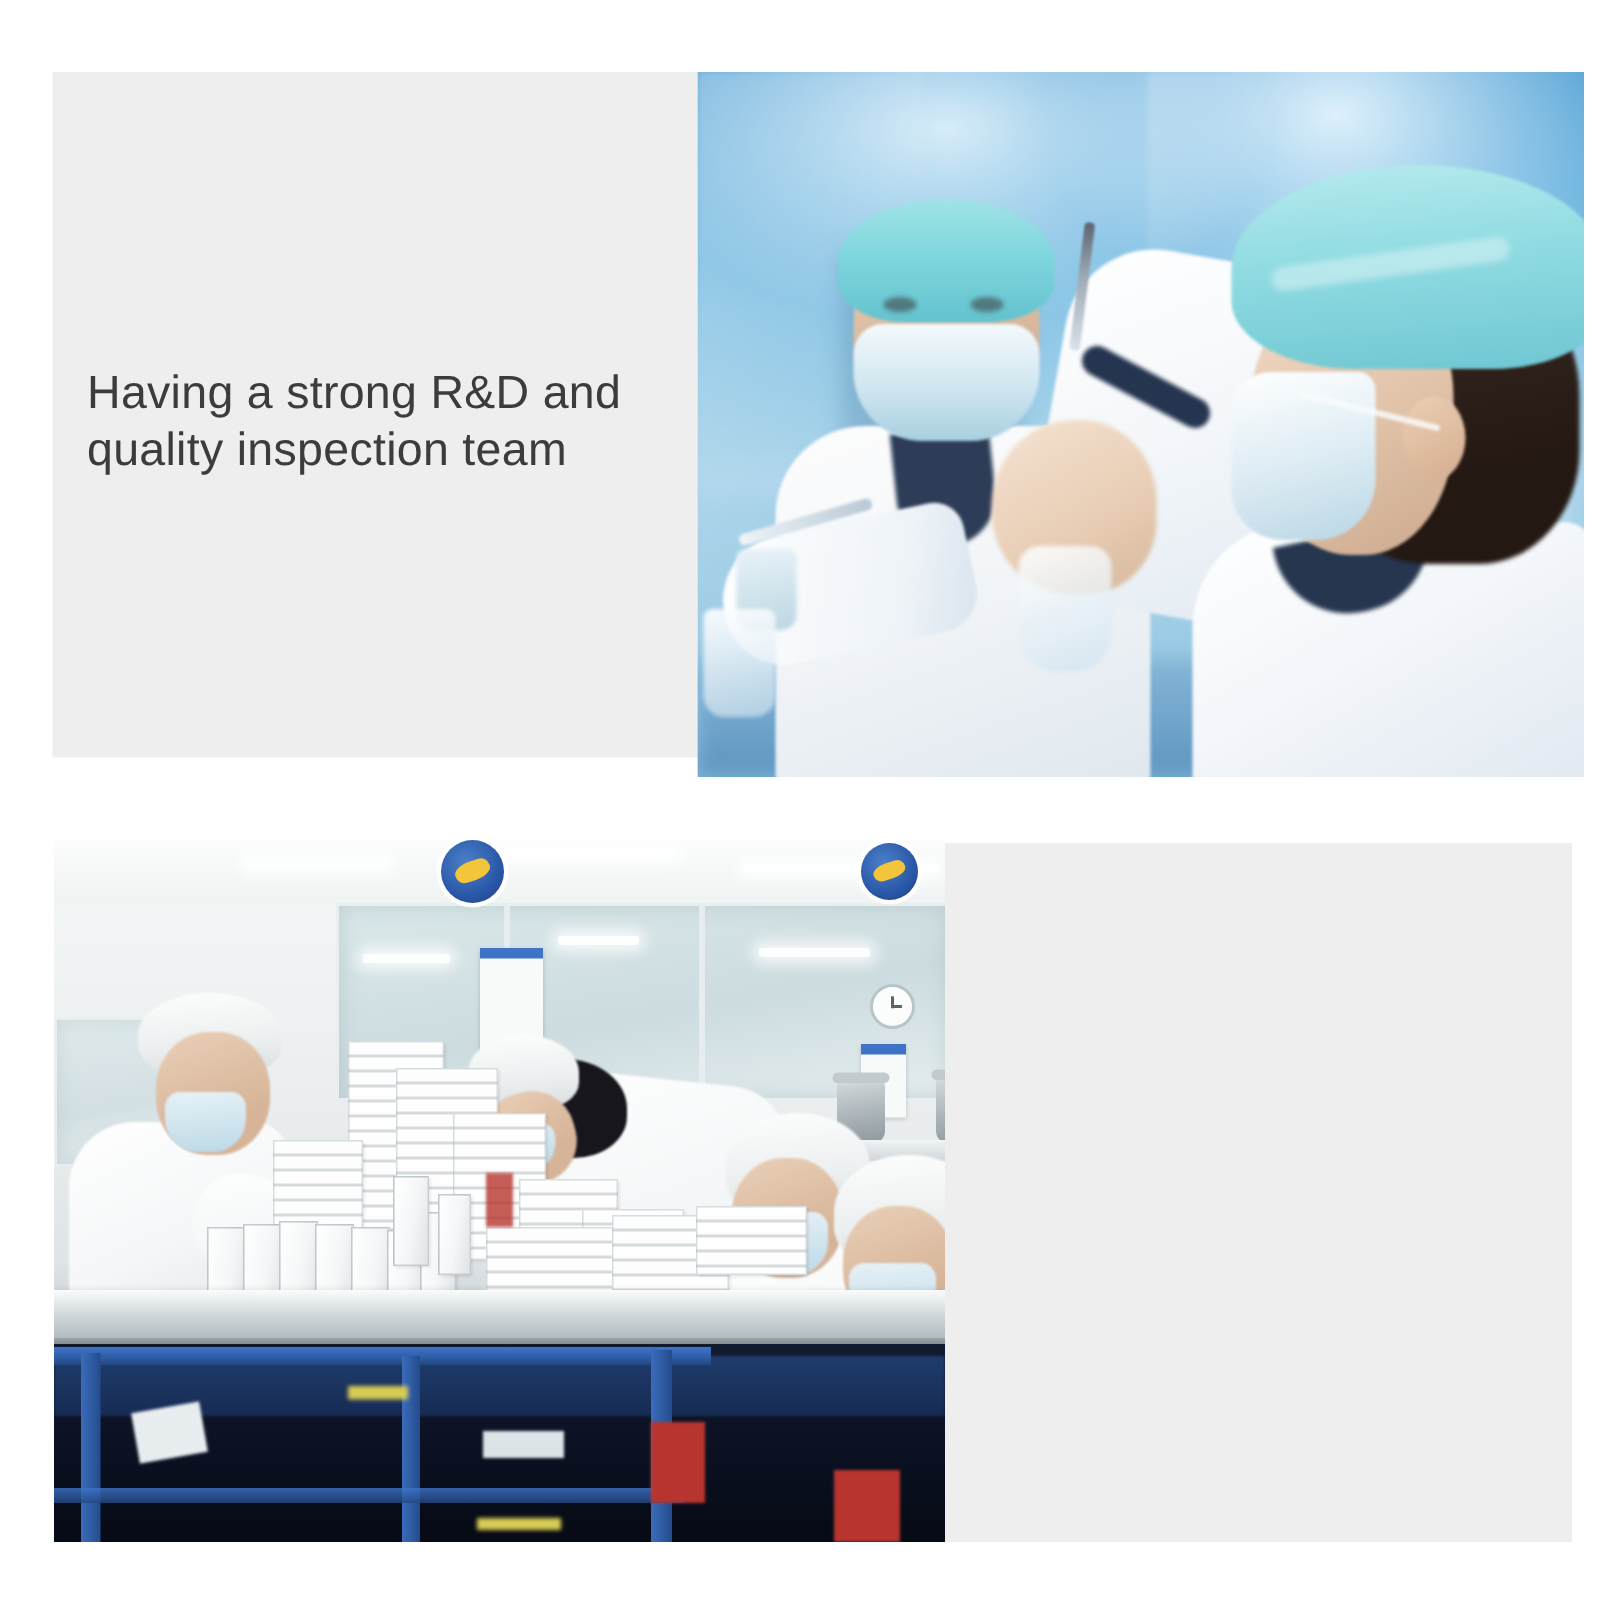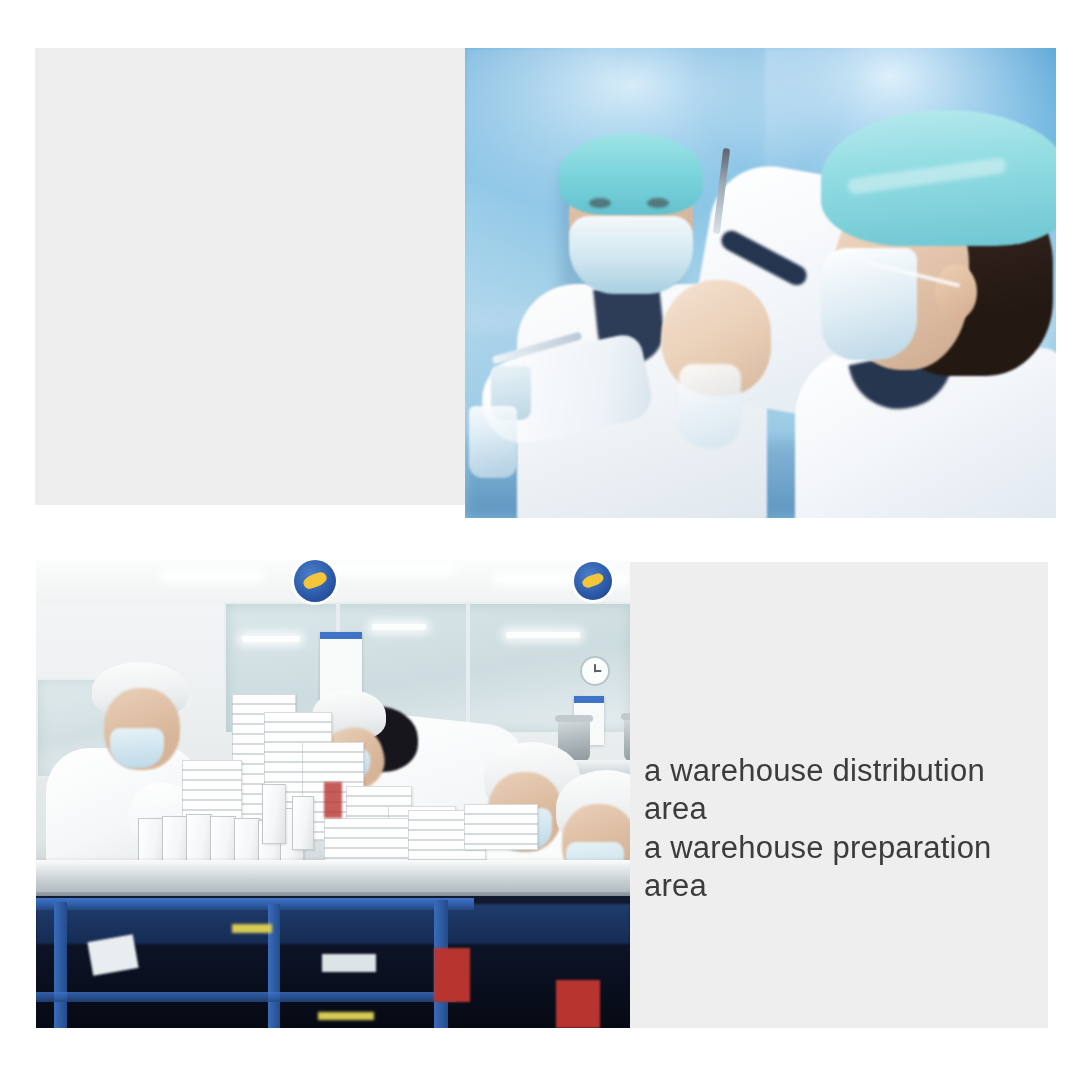--- a/index.html
+++ b/index.html
@@ -422,20 +422,22 @@
     filter: blur(1.4px);
   }
 </style>
 </head>
 <body>
 
 <div class="page">
 
   <div class="gray-panel" id="top-gray"></div>
 
+  <div class="caption" id="top-caption">Having a strong R&amp;D and
+quality inspection team</div>
 
   <div class="photo" id="top-photo">
     <div class="lab-bg"></div>
 
     <div class="lab-cabinet" style="left:96px; top:120px; width:118px; height:140px;"></div>
     <div class="lab-cabinet" style="left:420px; top:70px; width:52px; height:180px; background:rgba(200,230,245,.45);"></div>
     <div class="lab-shelf" style="left:396px; top:98px; width:178px; height:12px;"></div>
     <div class="lab-shelf" style="left:404px; top:176px; width:170px; height:10px;"></div>
     <div class="lab-shelf" style="left:470px; top:236px; width:110px; height:64px; background:rgba(245,252,255,.4);"></div>
     <div class="lab-counter" style="top:262px; height:22px; background:rgba(180,215,238,.6);"></div>
@@ -562,16 +564,14 @@
     <div style="position:absolute; left:286px; top:394px; width:54px; height:18px; background:#dde4e8; filter:blur(1px);"></div>
     <div class="yellow-bit" style="left:196px; top:364px; width:40px; height:9px;"></div>
     <div class="yellow-bit" style="left:282px; top:452px; width:56px; height:8px;"></div>
     <div class="red-bit" style="left:398px; top:388px; width:36px; height:54px;"></div>
     <div class="red-bit" style="left:520px; top:420px; width:44px; height:48px;"></div>
     <div class="red-bit" style="left:288px; top:222px; width:18px; height:36px; opacity:.8;"></div>
   </div>
 
   <div class="gray-panel" id="bottom-gray"></div>
 
-  <div class="caption" id="bottom-caption">a warehouse distribution area
-a warehouse preparation area</div>
 
 </div>
 
 </body></html>

